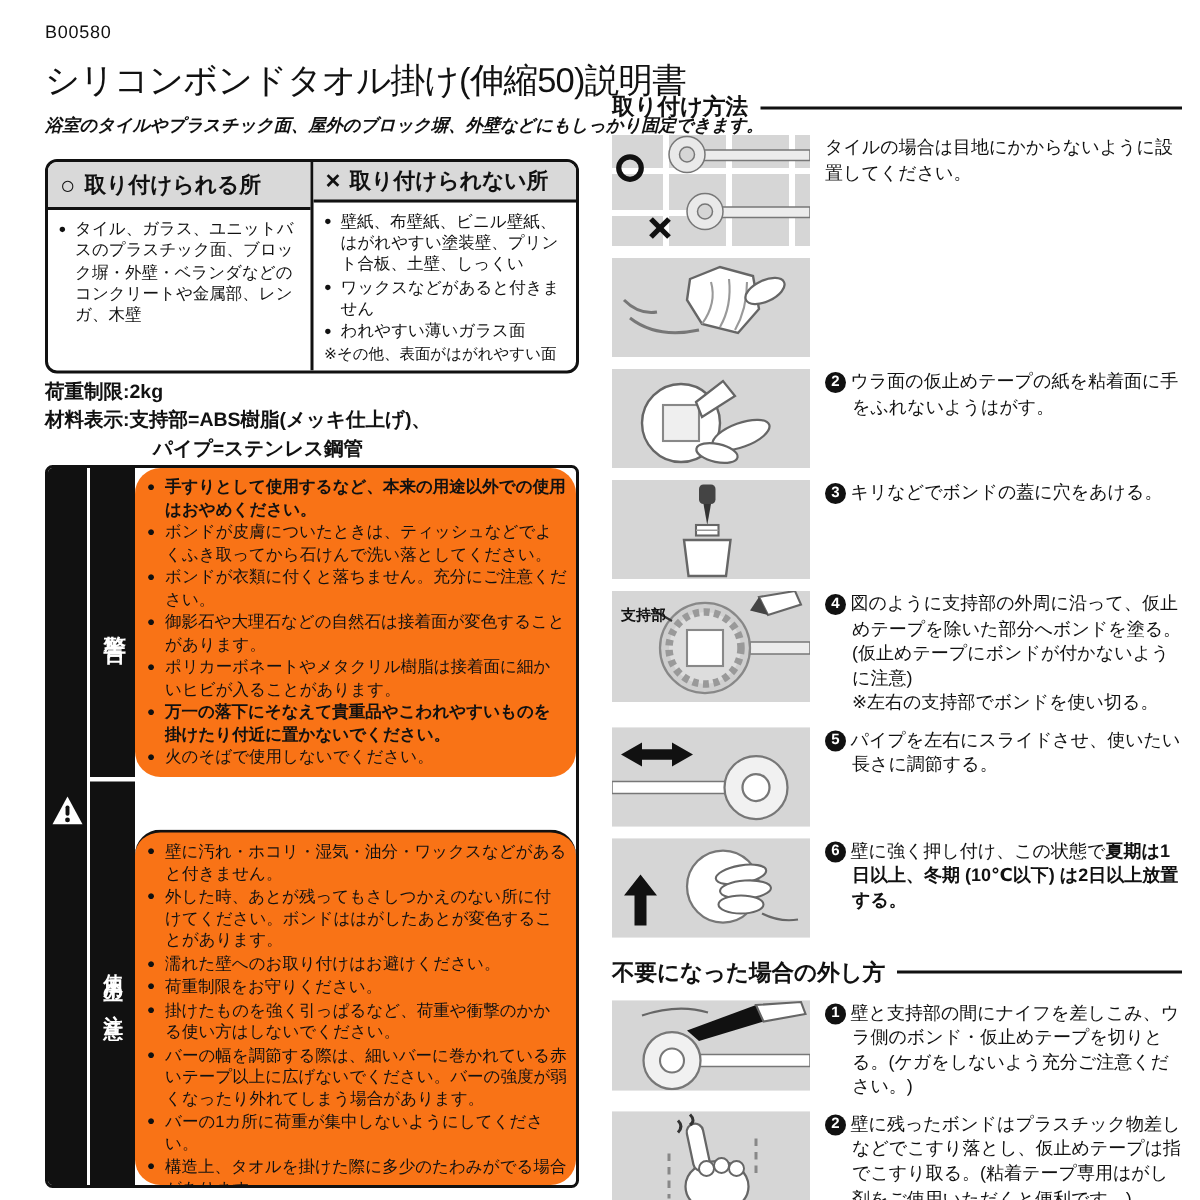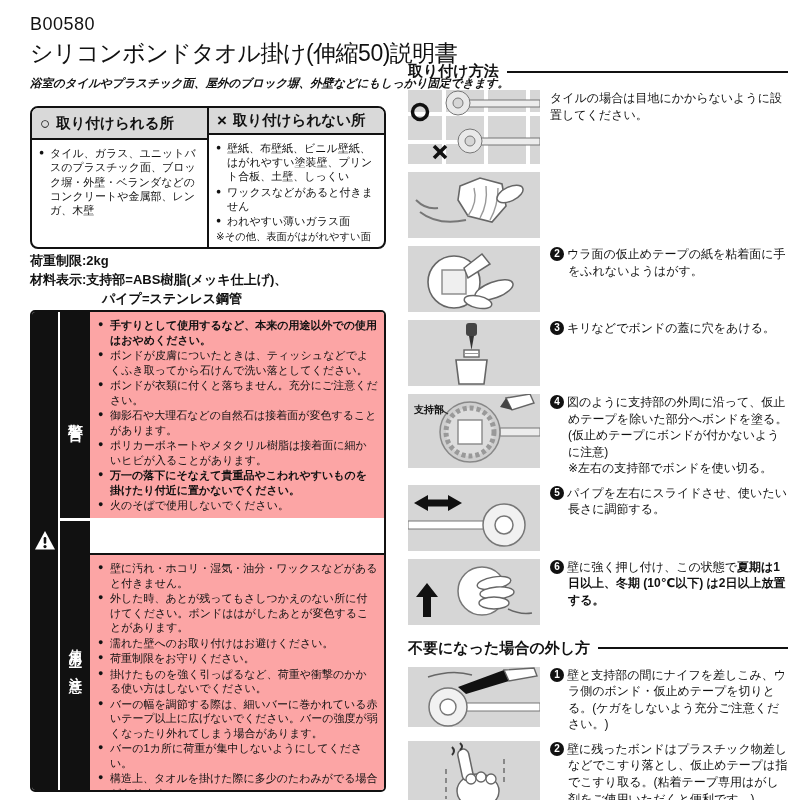--- a/index.html
+++ b/index.html
@@ -2,21 +2,21 @@
 <html lang="ja"><head>
 <meta charset="utf-8">
 <style>
   html,body{margin:0;padding:0;background:#fff;}
   .page{
     position:relative;width:800px;height:800px;background:#ffffff;overflow:hidden;
     font-family:"Liberation Sans","DejaVu Sans",sans-serif;color:#111;
     -webkit-font-smoothing:antialiased;
   }
   
-  .product-code{position:absolute;left:30px;top:14px;font-size:18px;letter-spacing:.5px;}
+  .product-code{position:absolute;left:30px;top:14px;font-size:12px;letter-spacing:.5px;}
   .doc-title{position:absolute;left:30px;top:38px;font-size:23px;font-weight:normal;letter-spacing:-.5px;}
   .doc-subtitle{position:absolute;left:30px;top:76px;font-size:11.5px;font-weight:bold;font-style:italic;}
 
   
   .surface-table{
     position:absolute;left:30px;top:106px;width:352px;height:139px;
     border:2px solid #111;border-radius:8px;overflow:hidden;display:flex;background:#fff;
   }
   .st-col{flex:1;display:flex;flex-direction:column;min-width:0;}
   .st-col + .st-col{border-left:2px solid #111;}
@@ -49,21 +49,21 @@
   .cb-section.usage{flex:1;}
   .cb-label-col{
     width:30px;background:#111;flex:none;display:flex;align-items:center;justify-content:center;
   }
   .cb-section.usage .cb-label-col{border-top:3px solid #fff;}
   .cb-vlabel{
     writing-mode:vertical-rl;text-orientation:upright;color:#fff;font-weight:bold;letter-spacing:3px;
   }
   .warning .cb-vlabel{font-size:15px;}
   .usage .cb-vlabel{font-size:13px;}
-  .cb-content{flex:1;background:#fca5a5;padding:6px 6px 4px 8px;font-size:11px;line-height:1.32;overflow:hidden;}
+  .cb-content{flex:1;background:#f97316;padding:6px 6px 4px 8px;font-size:11px;line-height:1.32;overflow:hidden;border-radius:17px;}
   .cb-section.usage .cb-content{border-top:2px solid #111;margin-top:35px;}
   .cb-content .b-item{padding-left:12px;}
   .cb-content .b-item::before{top:1px;font-size:9px;}
   .em{font-weight:bold;}
 
   
   .right-col{position:absolute;left:408px;top:62px;width:380px;}
   .sec-head{display:flex;align-items:center;margin-bottom:9px;}
   .sec-head .sec-title{font-size:15px;font-weight:bold;white-space:nowrap;}
   .sec-head .rule{flex:1;height:2px;background:#111;margin-left:8px;}

